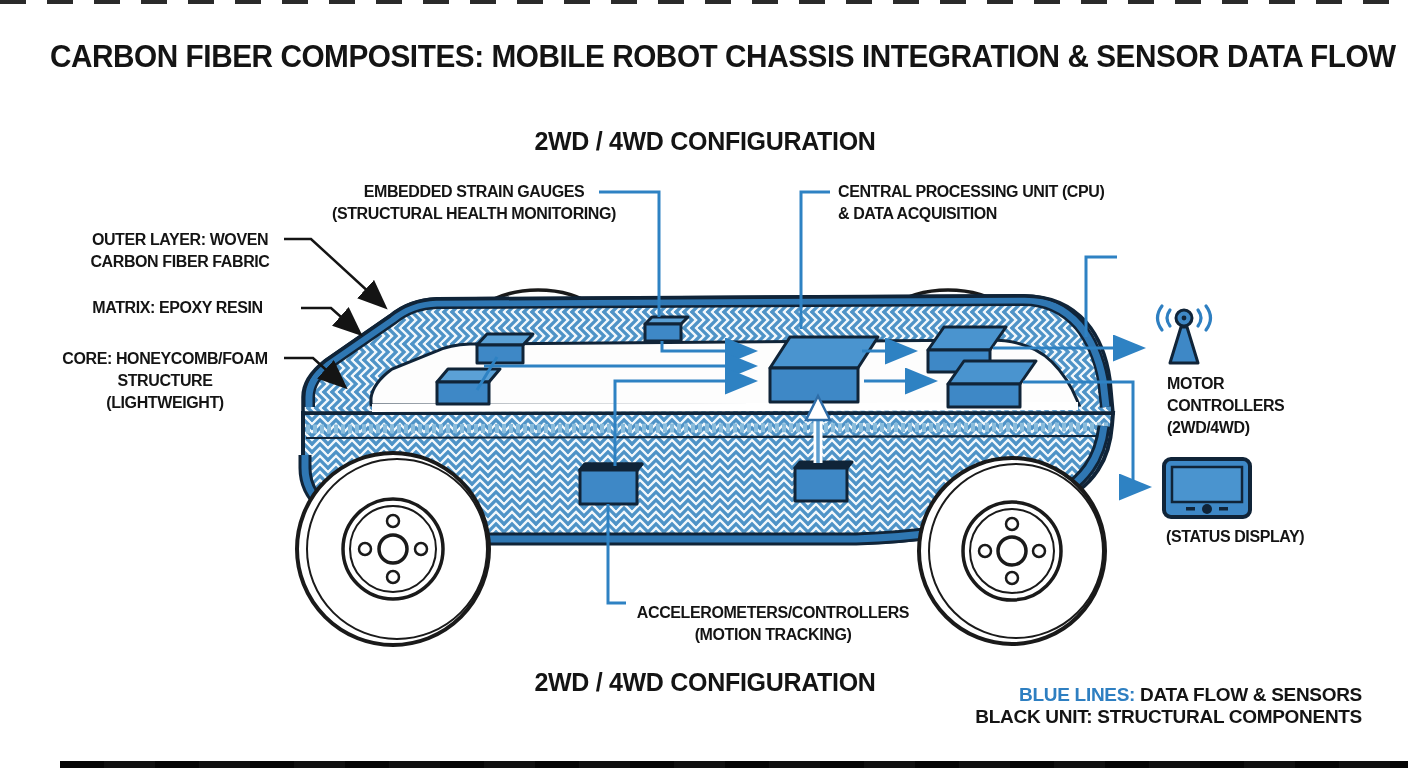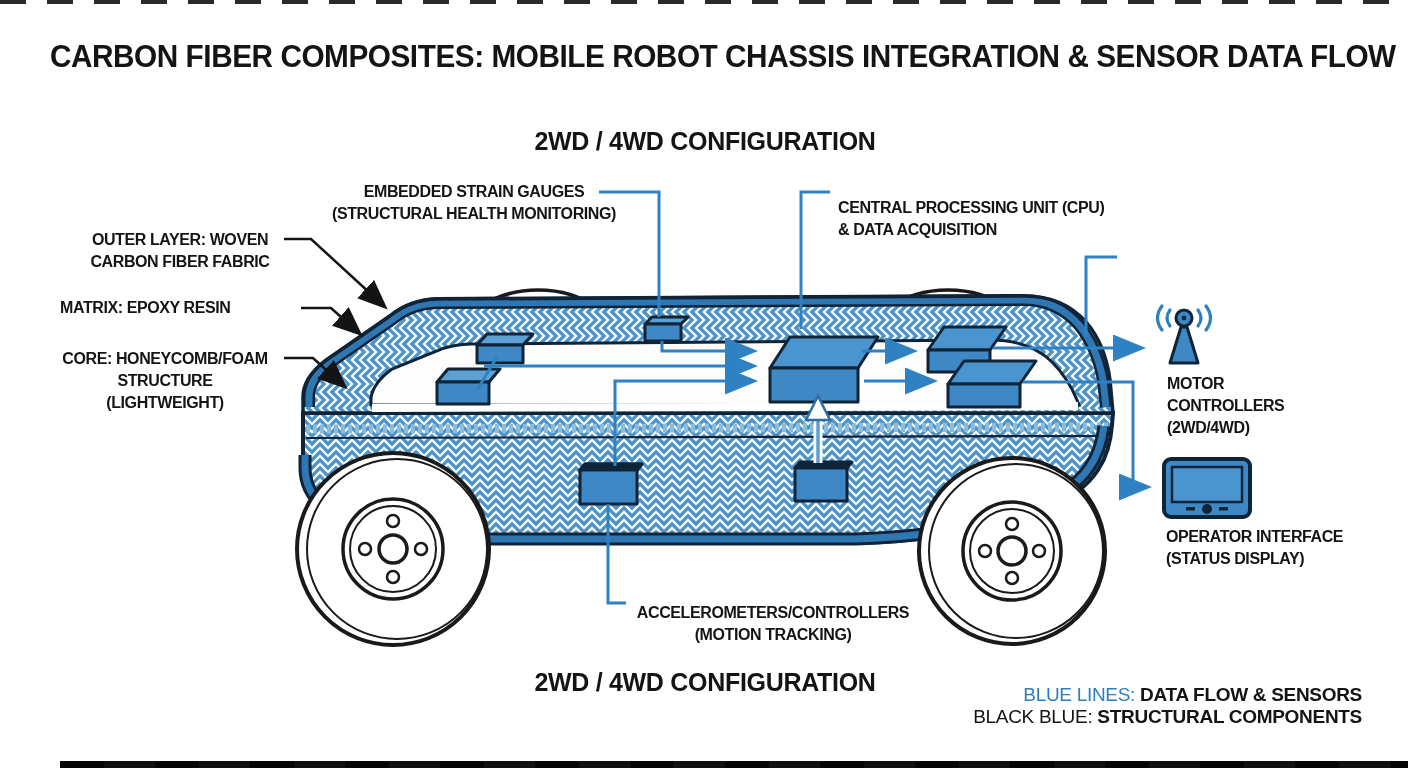--- a/index.html
+++ b/index.html
@@ -16,24 +16,24 @@
   svg.diagram{position:absolute;left:0;top:0;}
   .lbl{position:absolute;font-weight:700;font-size:16px;line-height:22px;letter-spacing:-0.4px;
        white-space:nowrap;color:var(--ink);}
   .lbl .ln{display:block;}
   .title{position:absolute;left:50px;top:38px;font-size:32px;font-weight:800;letter-spacing:-0.5px;
          transform:scaleX(0.93);transform-origin:left top;white-space:nowrap;}
   .cfg{position:absolute;left:420px;width:570px;text-align:center;font-weight:700;font-size:25px;
        letter-spacing:-0.3px;}
   .legend{position:absolute;right:46px;top:684px;text-align:right;font-size:19px;line-height:22px;
           letter-spacing:-0.3px;}
-  .legend .key{font-weight:400;}
+  .legend .key{font-weight:700;}
   .legend .key.blue{color:var(--legend-blue);}
   .legend .val{font-weight:600;}
-  .ctr{text-align:center;} .rgt{text-align:left;}
+  .ctr{text-align:center;} .rgt{text-align:center;}
 </style>
 </head>
 <body>
 
 <div class="artifact-top"></div>
 
 <svg class="diagram" width="1408" height="768" viewBox="0 0 1408 768">
   <defs>
     <pattern id="hbV" width="16" height="16" patternUnits="userSpaceOnUse">
       <rect width="16" height="16" fill="#f2f8fc"></rect>
@@ -189,21 +189,21 @@
 
 <div class="title">CARBON FIBER COMPOSITES: MOBILE ROBOT CHASSIS INTEGRATION &amp; SENSOR DATA FLOW</div>
 
 <div class="cfg" style="top:127px;">2WD / 4WD CONFIGURATION</div>
 
 <div class="lbl ctr" style="left:290px;top:181px;width:368px;">
   <span class="ln">EMBEDDED STRAIN GAUGES</span>
   <span class="ln">(STRUCTURAL HEALTH MONITORING)</span>
 </div>
 
-<div class="lbl" style="left:838px;top:181px;margin-top:16px;">
+<div class="lbl" style="left:838px;top:181px;">
   <span class="ln">CENTRAL PROCESSING UNIT (CPU)</span>
   <span class="ln">&amp; DATA ACQUISITION</span>
 </div>
 
 <div class="lbl ctr" style="left:60px;top:229px;width:240px;">
   <span class="ln">OUTER LAYER: WOVEN</span>
   <span class="ln">CARBON FIBER FABRIC</span>
 </div>
 
 <div class="lbl rgt" style="left:60px;top:297px;width:235px;">
@@ -219,29 +219,28 @@
 <div class="lbl" style="left:1121px;top:248px;">
 </div>
 
 <div class="lbl" style="left:1167px;top:373px;">
   <span class="ln">MOTOR</span>
   <span class="ln">CONTROLLERS</span>
   <span class="ln">(2WD/4WD)</span>
 </div>
 
 <div class="lbl" style="left:1166px;top:526px;">
-  <span class="ln">OPERATOR INTERFACE</span>
   <span class="ln">(STATUS DISPLAY)</span>
 </div>
 
 <div class="lbl ctr" style="left:593px;top:602px;width:360px;">
   <span class="ln">ACCELEROMETERS/CONTROLLERS</span>
   <span class="ln">(MOTION TRACKING)</span>
 </div>
 
 <div class="cfg" style="top:668px;">2WD / 4WD CONFIGURATION</div>
 
 <div class="legend">
   <div><span class="key blue">BLUE LINES:</span><span class="val"> DATA FLOW &amp; SENSORS</span></div>
-  <div><span class="key">BLACK BLUE:</span><span class="val"> STRUCTURAL COMPONENTS</span></div>
+  <div><span class="key">BLACK UNIT:</span><span class="val"> STRUCTURAL COMPONENTS</span></div>
 </div>
 
 <div class="artifact-bottom"></div>
 
 </body></html>

